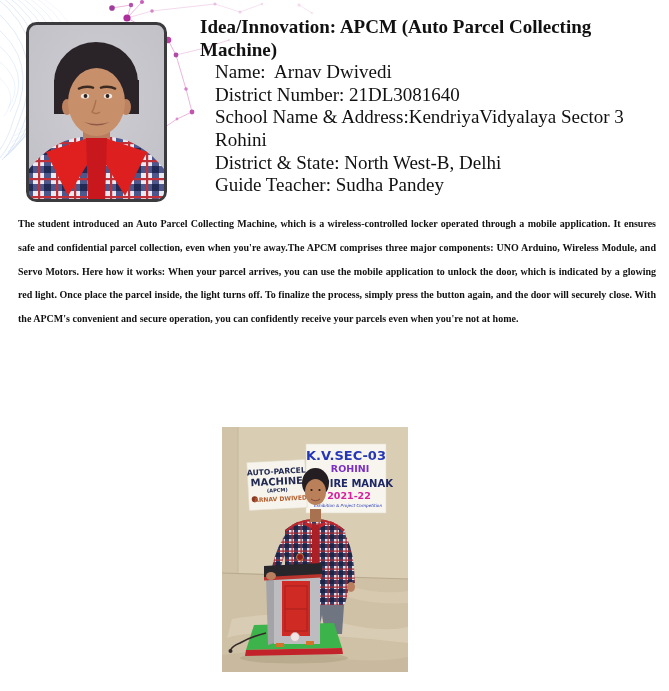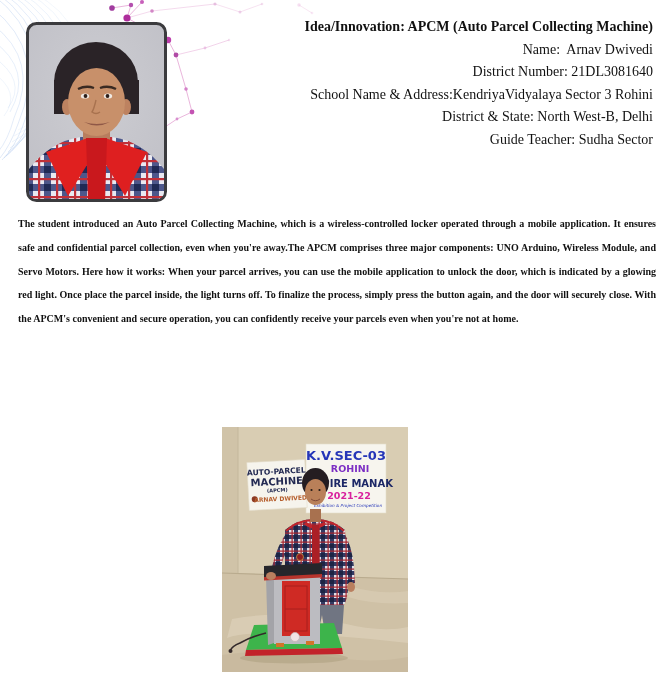--- a/index.html
+++ b/index.html
@@ -1,22 +1,22 @@
 <!DOCTYPE html>
 <html><head>
 <meta charset="utf-8">
 <style>
   html,body{margin:0;padding:0;}
   body{width:669px;height:691px;background:#ffffff;position:relative;overflow:hidden;
        font-family:"Liberation Serif", serif;color:#111;}
   .page{position:absolute;inset:0;}
   .decor{position:absolute;left:0;top:0;z-index:0;}
   .portrait{position:absolute;left:26px;top:22px;z-index:1;}
-  .header-block{position:absolute;left:183px;top:16px;z-index:2;width:470px;
-       font-size:14px;line-height:22.6px;text-align:right;}
+  .header-block{position:absolute;left:200px;top:16px;z-index:2;width:470px;
+       font-size:19px;line-height:22.6px;}
   .header-title{font-weight:bold;white-space:pre-wrap;}
   .info-line{white-space:pre-wrap;margin-left:15px;}
   .para{position:absolute;left:18px;top:212px;width:638px;margin:0;z-index:2;
        font-size:10px;line-height:23.8px;text-align:justify;font-weight:bold;}
   .project{position:absolute;left:222px;top:427px;z-index:1;}
   .marker{font-family:"DejaVu Sans",sans-serif;font-weight:bold;}
   .script{font-family:"DejaVu Sans",sans-serif;font-style:italic;}
 </style>
 </head>
 <body>
@@ -110,21 +110,21 @@
       <path d="M58,100 Q70.5,107 84,100 Q70.5,104 58,100 Z" fill="#8f5847"></path>
     </g>
   </svg>
 
   <div class="header-block">
     <div class="header-title">Idea/Innovation: APCM (Auto Parcel Collecting Machine)</div>
     <div class="info-line">Name:  Arnav Dwivedi</div>
     <div class="info-line">District Number: 21DL3081640</div>
     <div class="info-line">School Name &amp; Address:KendriyaVidyalaya Sector 3 Rohini</div>
     <div class="info-line">District &amp; State: North West-B, Delhi</div>
-    <div class="info-line">Guide Teacher: Sudha Sector</div>
+    <div class="info-line">Guide Teacher: Sudha Pandey</div>
   </div>
 
   <p class="para">The student introduced an Auto Parcel Collecting Machine, which is a wireless-controlled locker operated through a mobile application. It ensures safe and confidential parcel collection, even when you're away.The APCM comprises three major components: UNO Arduino, Wireless Module, and Servo Motors. Here how it works: When your parcel arrives, you can use the mobile application to unlock the door, which is indicated by a glowing red light. Once place the parcel inside, the light turns off. To finalize the process, simply press the button again, and the door will securely close. With the APCM's convenient and secure operation, you can confidently receive your parcels even when you're not at home.</p>
 
   <svg class="project" width="186" height="245" viewBox="0 0 186 245">
     <defs>
       <pattern id="plaid2" width="9" height="9" patternUnits="userSpaceOnUse">
         <rect width="9" height="9" fill="#dfe0e8"></rect>
         <rect width="9" height="4" fill="#343a63"></rect>
         <rect width="4" height="9" fill="#343a63"></rect>

